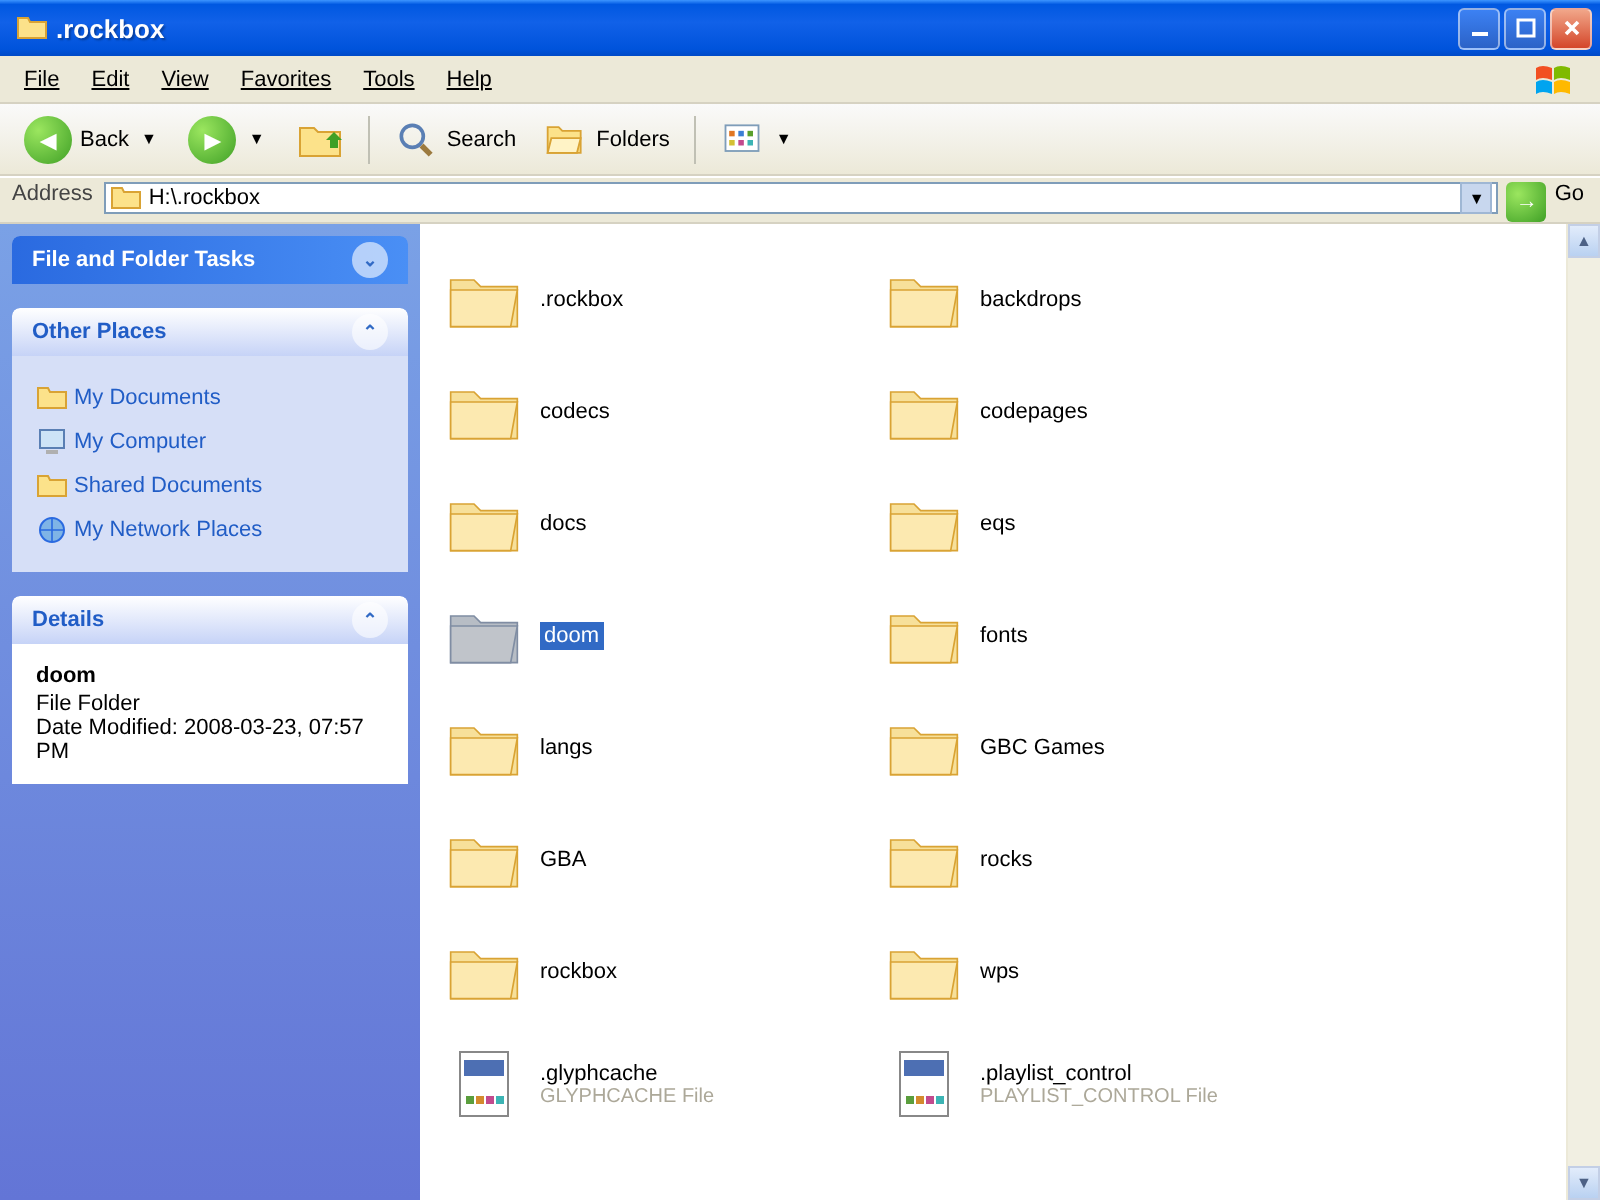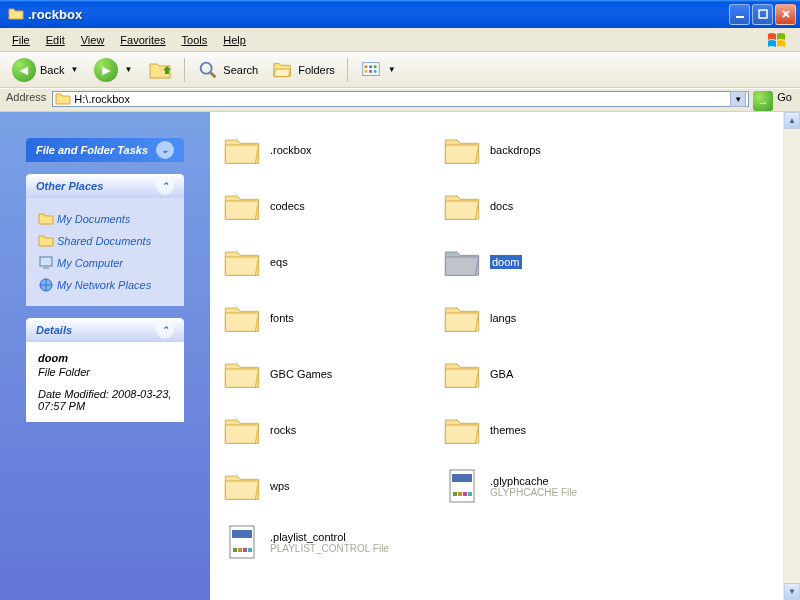--- a/index.html
+++ b/index.html
@@ -31,30 +31,30 @@
 .addressbar { height: 24px; background: #ece9d8; display: flex; padding: 2px 4px; border-top: 1px solid #fff; border-bottom: 1px solid #d6d2c2; }
 .addr-label { padding: 0 6px 0 2px; color:#444; }
 .addr-field { flex: 1; height: 16px; background: white; border: 1px solid #7f9db9; display: flex; align-items: center; padding: 0 2px; }
 .addr-input { flex: 1; border: none; outline: none; font-size: 11px; padding-left: 3px; }
 .addr-drop { width: 16px; height: 16px; background:#c8d7ee; border:1px solid #9fb7d4; display:flex; align-items:center; justify-content:center; font-size:8px; }
 .go-btn { width: 20px; height: 20px; margin: 0 4px; background: radial-gradient(circle at 30% 30%, #9be65f, #3fa026); border-radius:3px; display:flex;align-items:center;justify-content:center;color:white;font-weight:bold; }
 .go-label { padding-right:4px; }
 
 
 .content { display: flex; height: calc(600px - 28px - 24px - 36px - 24px); }
-.sidebar { width: 210px; background: linear-gradient(to bottom,#7aa1e6 0%,#6375d6 100%); padding: 26px; overflow: hidden; font-style: italic; }
+.sidebar { width: 210px; background: linear-gradient(to bottom,#7aa1e6 0%,#6375d6 100%); padding: 6px; overflow: hidden; }
 .panel { margin-bottom: 12px; border-radius: 4px 4px 0 0; overflow:hidden; }
 .panel-hdr { height: 24px; background: linear-gradient(to bottom,#ffffff,#c6d3f7); display: flex; align-items: center; padding: 0 10px; color: #215dc6; font-weight: bold; border-radius: 4px 4px 0 0; }
 .panel-hdr.primary { background: linear-gradient(to right,#2a6ae0,#4a8ff5); color: white; }
 .panel-chevron { margin-left: auto; width:18px; height:18px; border-radius:50%; background:rgba(255,255,255,0.6); display:flex; align-items:center; justify-content:center; font-size:9px; color:#316ac5; }
 .panel-body { background: #d6dff7; padding: 10px 12px; }
 .panel-link { display:flex; align-items:center; gap:3px; padding: 3px 0; color: #215dc6; cursor:pointer; }
 .detail-body { background:white; padding:10px 12px; }
 .detail-name { font-weight: bold; margin-bottom: 2px; }
-.detail-type { margin-bottom: 10px; }
+.detail-type { margin-bottom: 0; }
 
 
 .filepane { flex: 1; background: white; position: relative; overflow:hidden; }
 .file-scroll { position:absolute; right:0; top:0; width:17px; height:100%; background:#f1efe2; border-left:1px solid #ece9d8; }
 .scroll-btn { height:17px; background:linear-gradient(to bottom,#e2ecfb,#b9d1f1); border:1px solid #c3cfe6; display:flex; align-items:center; justify-content:center; font-size:8px; color:#4d6185; }
 .file-grid { padding: 10px 0 0 10px; display: grid; grid-template-columns: 220px 220px; grid-auto-rows: 56px; }
 .file-item { display: flex; align-items: center; gap: 8px; padding: 2px; cursor:default; }
 .folder-icon { width: 40px; height: 34px; position:relative; }
 .folder-icon svg { width:100%; height:100%; }
 .file-icon { width: 40px; height: 40px; display:flex; align-items:center; justify-content:center; }
@@ -185,30 +185,30 @@
       </div>
       <div class="panel-body">
         <div class="panel-link">
             <svg class="small-ico" viewBox="0 0 16 16">
               <path fill="#fce28a" stroke="#d9a334" d="M1 3h5l1 2h8v8H1z"></path>
             </svg>
             <span>My Documents</span>
           </div>
         <div class="panel-link">
             <svg class="small-ico" viewBox="0 0 16 16">
-              <path fill="#fce28a" stroke="#d9a334" d="M1 3h5l1 2h8v8H1z"></path>
-            </svg>
-            <span>Shared Documents</span>
+              <rect x="2" y="2" width="12" height="9" fill="#cde3f7" stroke="#5a7fb4"></rect>
+              <rect x="5" y="12" width="6" height="2" fill="#b0b0b0"></rect>
+            </svg>
+            <span>My Computer</span>
           </div>
         <div class="panel-link">
             <svg class="small-ico" viewBox="0 0 16 16">
-              <rect x="2" y="2" width="12" height="9" fill="#cde3f7" stroke="#5a7fb4"></rect>
-              <rect x="5" y="12" width="6" height="2" fill="#b0b0b0"></rect>
-            </svg>
-            <span>My Computer</span>
+              <path fill="#fce28a" stroke="#d9a334" d="M1 3h5l1 2h8v8H1z"></path>
+            </svg>
+            <span>Shared Documents</span>
           </div>
         <div class="panel-link">
             <svg class="small-ico" viewBox="0 0 16 16">
               <circle cx="8" cy="8" r="6" fill="#7fb4e6" stroke="#2a6ae0"></circle>
               <path d="M2 8h12M8 2v12" stroke="#2a6ae0" stroke-width="0.8"></path>
             </svg>
             <span>My Network Places</span>
           </div>
       </div>
     </div>
@@ -253,20 +253,29 @@
           <div>
             <div class="item-label">codecs</div>
           </div>
         </div>
         <div class="file-item">
           <div class="folder-icon"><svg viewBox="0 0 48 40">
               <path fill="#f7e09a" stroke="#d9a334" stroke-width="1" d="M4 8h14l4 4h22v24H4z"></path>
               <path fill="#fce9b0" d="M4 14h40l-4 22H4z" stroke="#d9a334" stroke-width="1"></path>
             </svg></div>
           <div>
+            <div class="item-label">codepages</div>
+          </div>
+        </div>
+        <div class="file-item">
+          <div class="folder-icon"><svg viewBox="0 0 48 40">
+              <path fill="#f7e09a" stroke="#d9a334" stroke-width="1" d="M4 8h14l4 4h22v24H4z"></path>
+              <path fill="#fce9b0" d="M4 14h40l-4 22H4z" stroke="#d9a334" stroke-width="1"></path>
+            </svg></div>
+          <div>
             <div class="item-label">docs</div>
           </div>
         </div>
         <div class="file-item">
           <div class="folder-icon"><svg viewBox="0 0 48 40">
               <path fill="#f7e09a" stroke="#d9a334" stroke-width="1" d="M4 8h14l4 4h22v24H4z"></path>
               <path fill="#fce9b0" d="M4 14h40l-4 22H4z" stroke="#d9a334" stroke-width="1"></path>
             </svg></div>
           <div>
             <div class="item-label">eqs</div>
@@ -325,21 +334,21 @@
           <div>
             <div class="item-label">rocks</div>
           </div>
         </div>
         <div class="file-item">
           <div class="folder-icon"><svg viewBox="0 0 48 40">
               <path fill="#f7e09a" stroke="#d9a334" stroke-width="1" d="M4 8h14l4 4h22v24H4z"></path>
               <path fill="#fce9b0" d="M4 14h40l-4 22H4z" stroke="#d9a334" stroke-width="1"></path>
             </svg></div>
           <div>
-            <div class="item-label">themes</div>
+            <div class="item-label">rockbox</div>
           </div>
         </div>
         <div class="file-item">
           <div class="folder-icon"><svg viewBox="0 0 48 40">
               <path fill="#f7e09a" stroke="#d9a334" stroke-width="1" d="M4 8h14l4 4h22v24H4z"></path>
               <path fill="#fce9b0" d="M4 14h40l-4 22H4z" stroke="#d9a334" stroke-width="1"></path>
             </svg></div>
           <div>
             <div class="item-label">wps</div>
           </div>

